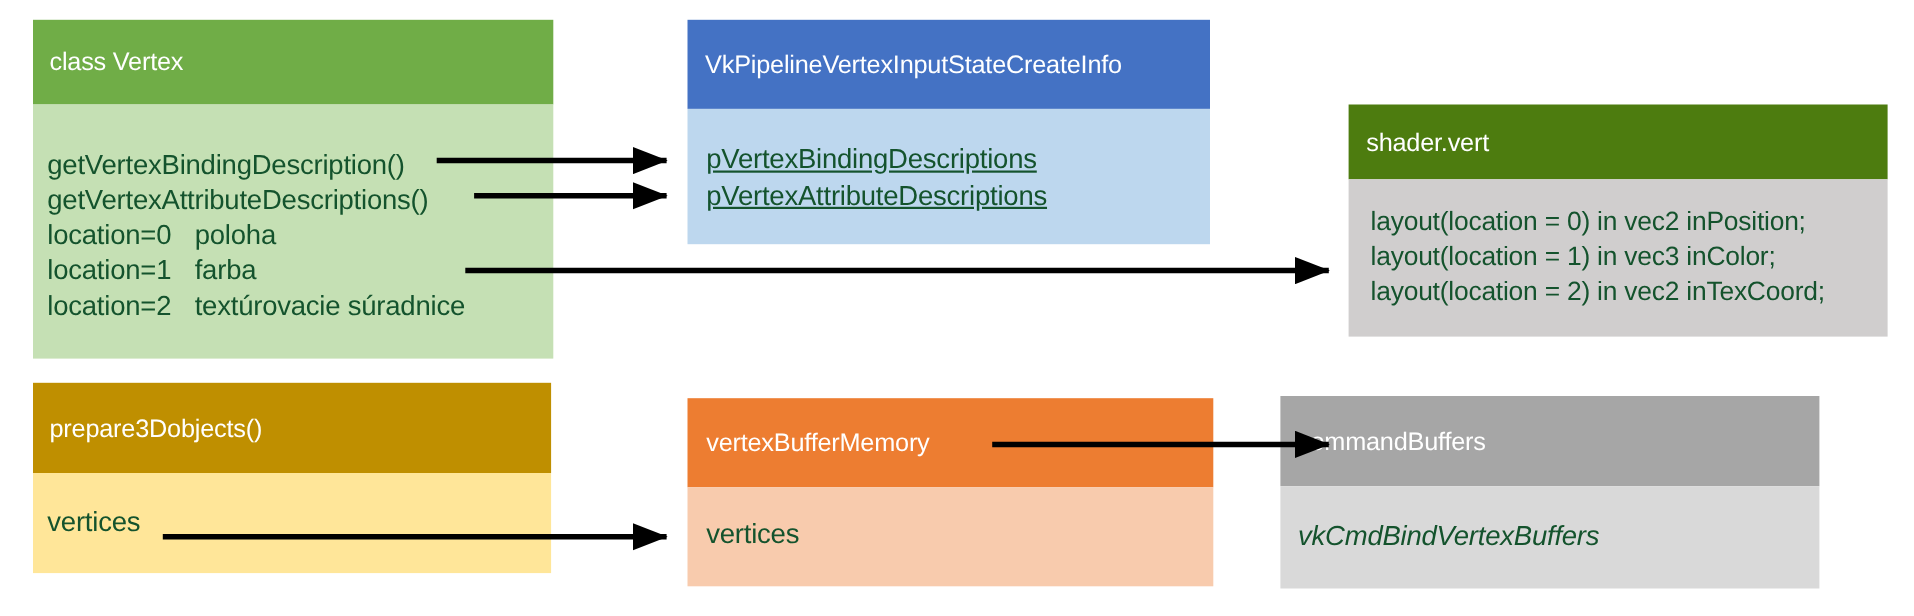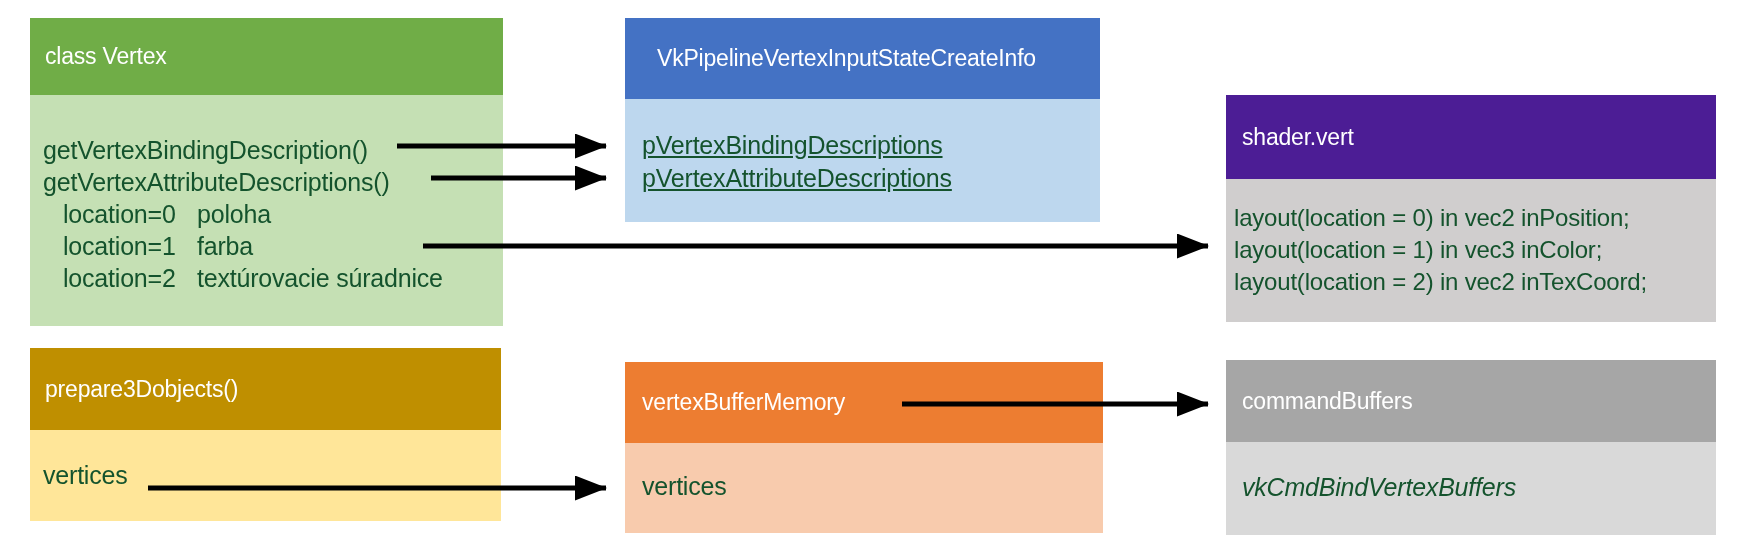--- a/index.html
+++ b/index.html
@@ -30,21 +30,21 @@
     line-height: 35px;
   }
   .box-body {
     box-sizing: border-box;
     color: #14532d;
     font-size: 25px;
     letter-spacing: -0.2px;
     white-space: nowrap;
   }
   .body-line { line-height: 32px; }
-  .loc-row { margin-left: 20px; line-height: 32px; }
+  .loc-row { line-height: 32px; }
   .loc-key { display: inline-block; width: 134px; }
   .code-line { line-height: 32px; font-size: 24px; }
   .field-line { line-height: 33px; }
   .single-line { line-height: 31px; }
   #arrow-layer {
     position: absolute;
     left: 0; top: 0;
     width: 1740px; height: 560px;
     pointer-events: none;
   }
@@ -65,30 +65,30 @@
       <div class="loc-row">
         <span class="loc-key">location=1</span><span>farba</span>
       </div>
       <div class="loc-row">
         <span class="loc-key">location=2</span><span>textúrovacie súradnice</span>
       </div>
     </div>
   </div>
 
   <div class="box" style="left:625px; top:18px; width:475px; height:204px;">
-    <div class="box-header" style="height: 81px; padding-left: 32px; background-color: rgb(68, 114, 196);">VkPipelineVertexInputStateCreateInfo</div>
+    <div class="box-header" style="height: 81px; padding-left: 16px; background-color: rgb(68, 114, 196);">VkPipelineVertexInputStateCreateInfo</div>
     <div class="box-body" style="height: 123px; padding: 30px 0px 0px 17px; background-color: rgb(189, 215, 238); text-decoration: underline;">
       <div class="field-line">pVertexBindingDescriptions</div>
       <div class="field-line">pVertexAttributeDescriptions</div>
     </div>
   </div>
 
   <div class="box" style="left:1226px; top:95px; width:490px; height:223px;">
-    <div class="box-header" style="height: 84px; padding-left: 16px; background-color: #4c1d95;">shader.vert</div>
-    <div class="box-body" style="height: 143px; padding: 23px 0px 0px 8px; background-color: rgb(208, 206, 206);">
+    <div class="box-header" style="height: 68px; padding-left: 16px; background-color: #4d7c0f;">shader.vert</div>
+    <div class="box-body" style="height: 143px; padding: 23px 0px 0px 20px; background-color: rgb(208, 206, 206);">
       <div class="code-line">layout(location = 0) in vec2 inPosition;</div>
       <div class="code-line">layout(location = 1) in vec3 inColor;</div>
       <div class="code-line">layout(location = 2) in vec2 inTexCoord;</div>
     </div>
   </div>
 
   <div class="box" style="left:30px; top:348px; width:471px; height:173px;">
     <div class="box-header" style="height: 82px; background-color: rgb(191, 143, 0);">prepare3Dobjects()</div>
     <div class="box-body" style="height: 91px; padding: 30px 0px 0px 13px; background-color: rgb(255, 230, 153);">
       <div class="single-line">vertices</div>
@@ -97,21 +97,21 @@
 
   <div class="box" style="left:625px; top:362px; width:478px; height:171px;">
     <div class="box-header two-line" style="height: 81px; padding-left: 17px; background-color: rgb(237, 125, 49);">
       <div>vertexBufferMemory</div>
     </div>
     <div class="box-body" style="height: 90px; padding: 28px 0px 0px 17px; background-color: rgb(248, 203, 173);">
       <div class="single-line">vertices</div>
     </div>
   </div>
 
-  <div class="box" style="left:1226px; top:360px; width:490px; height:175px;">
+  <div class="box" style="left:1164px; top:360px; width:490px; height:175px;">
     <div class="box-header" style="height: 82px; padding-left: 16px; background-color: rgb(166, 166, 166);">commandBuffers</div>
     <div class="box-body" style="height: 93px; padding: 30px 0px 0px 16px; background-color: rgb(217, 217, 217); font-style: italic;">
       <div class="single-line">vkCmdBindVertexBuffers</div>
     </div>
   </div>
 
   <svg id="arrow-layer" viewBox="0 0 1740 560" xmlns="http://www.w3.org/2000/svg">
     <defs>
       <marker id="arrowhead" viewBox="0 0 6.4 5" refX="6.2" refY="2.5" markerWidth="6.4" markerHeight="5" orient="auto">
         <path id="arrowhead-shape" d="M0,0 L6.4,2.5 L0,5 Z" fill="#000000"></path>

